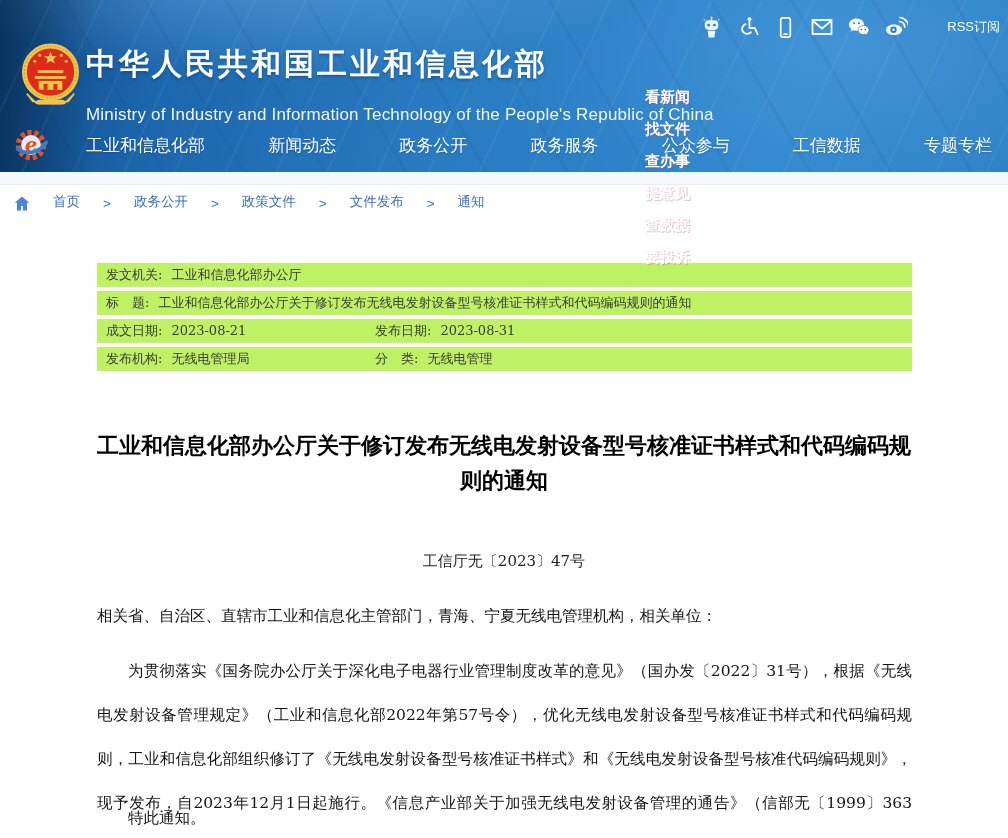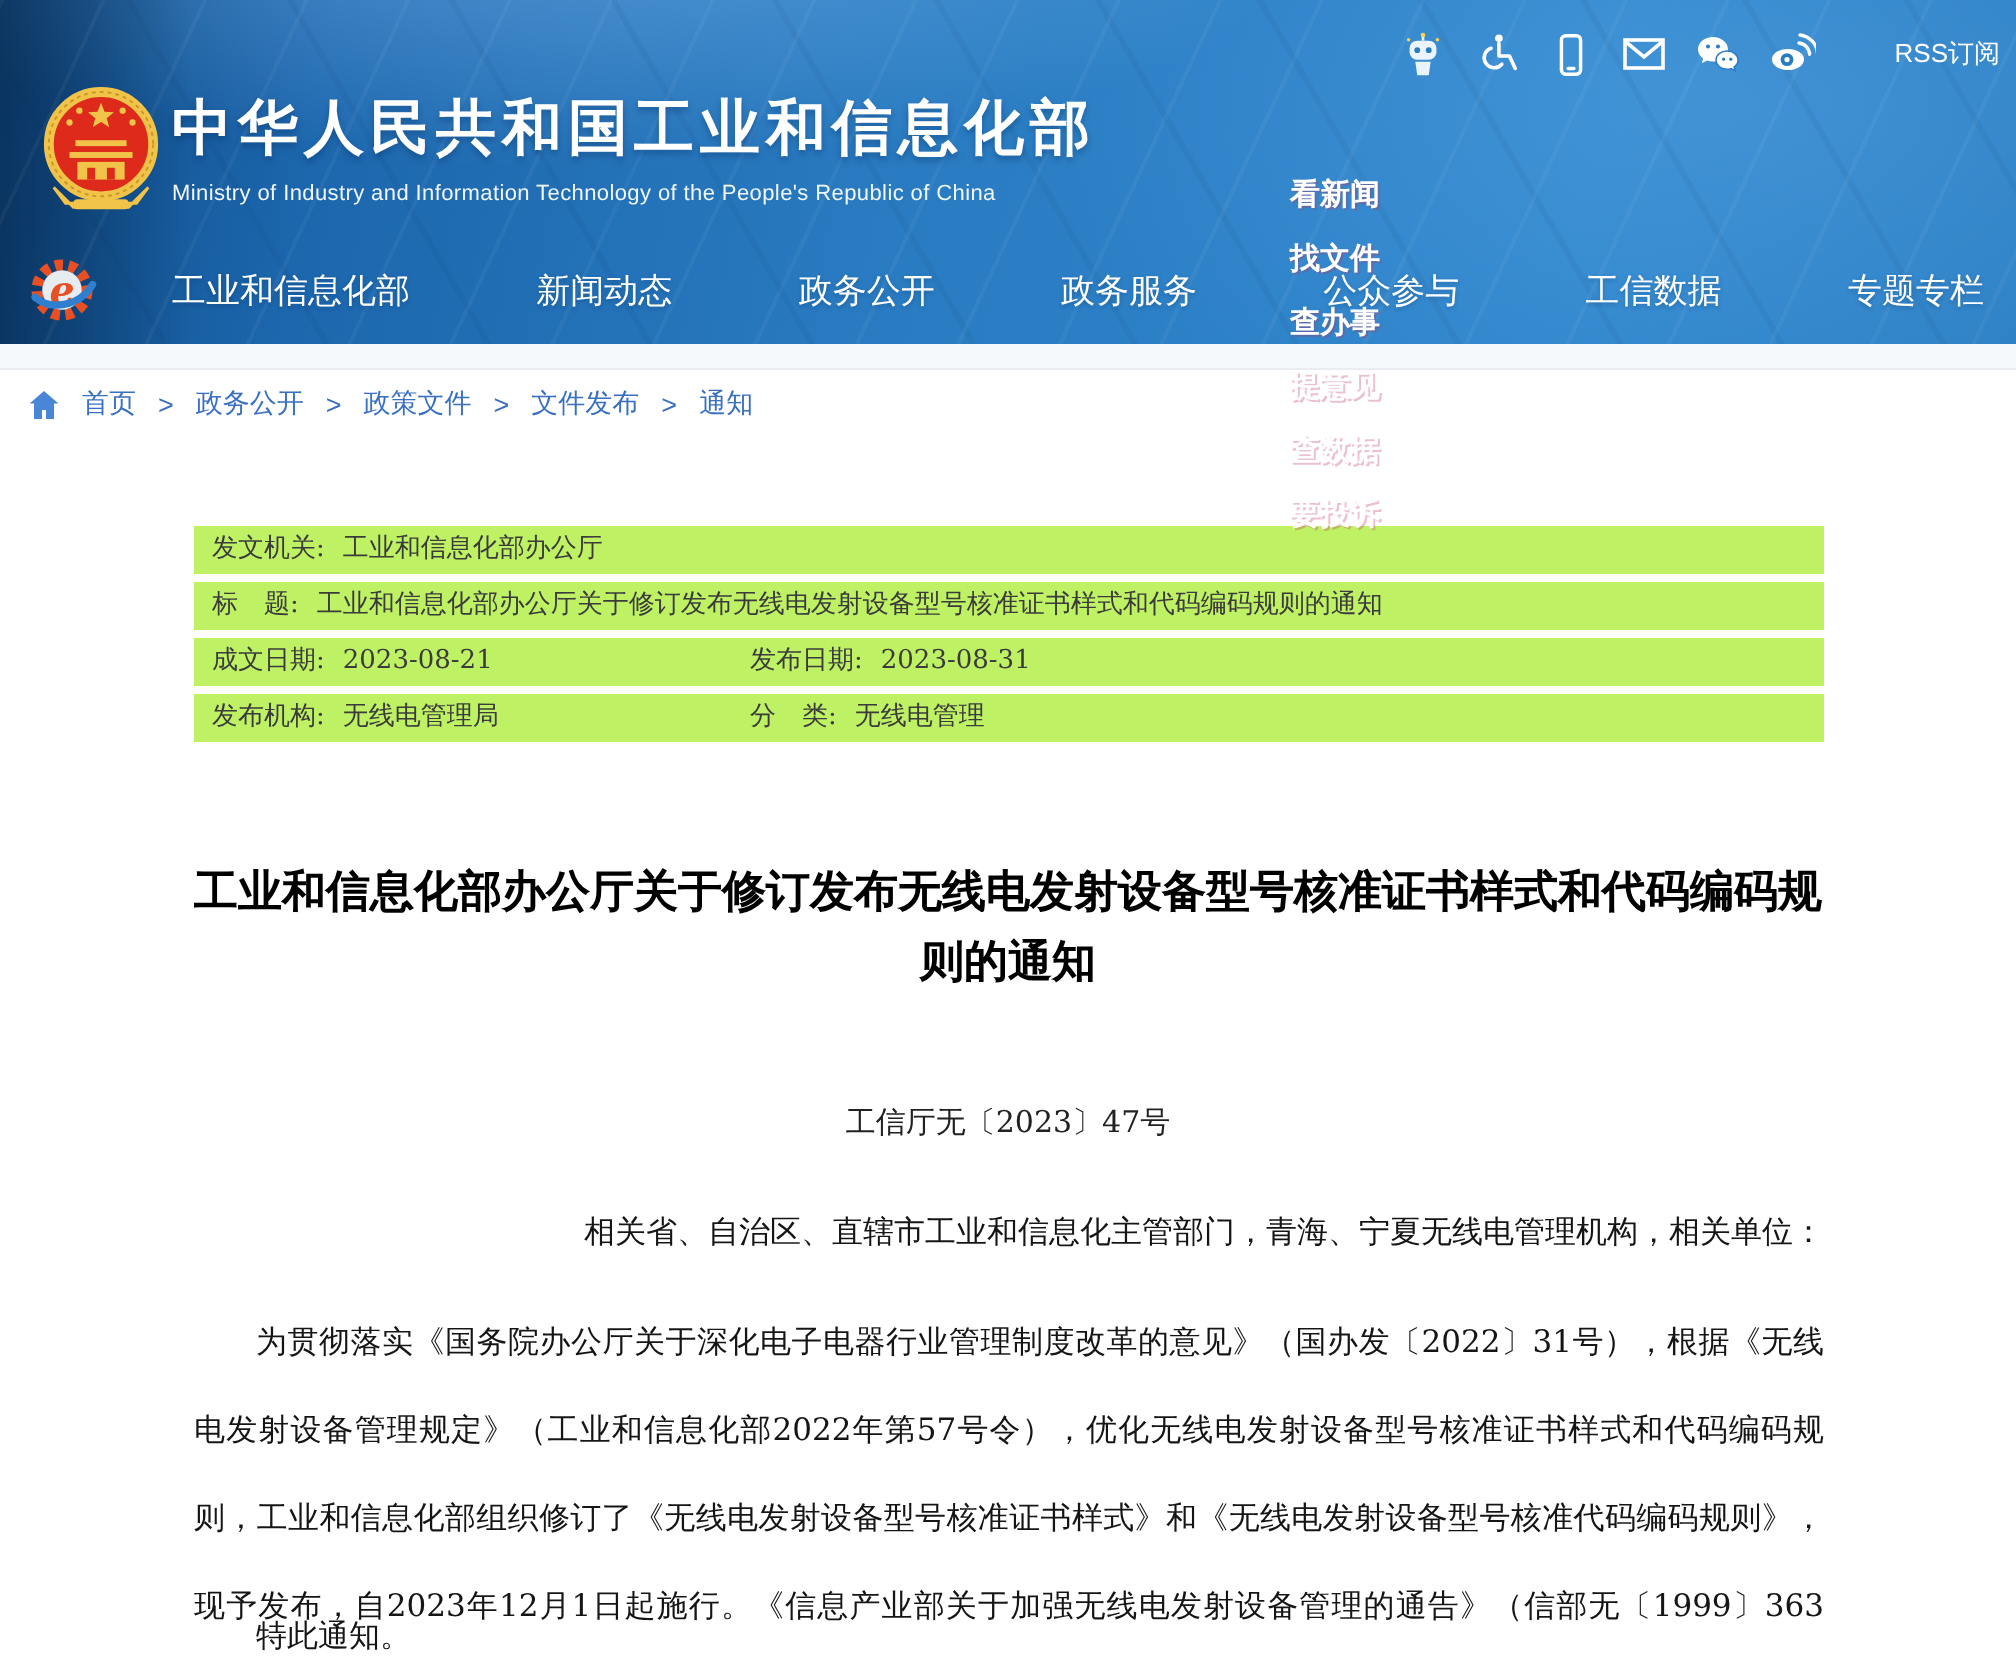--- a/index.html
+++ b/index.html
@@ -20,21 +20,21 @@
       repeating-linear-gradient(115deg, rgba(255,255,255,.045) 0 2px, rgba(255,255,255,0) 2px 46px),
       repeating-linear-gradient(60deg, rgba(9,40,80,.06) 0 3px, rgba(9,40,80,0) 3px 70px),
       linear-gradient(90deg, rgba(6,33,66,.55), rgba(6,33,66,0) 95px);
   }
   .site-header > *{position:absolute;z-index:2;}
 
   .emblem{left:19px;top:42px;width:63px;height:70px;}
   .hdr-titles{left:86px;top:44px;}
   .hdr-title-cn{font-size:30px;font-weight:bold;color:#ffffff;letter-spacing:3px;
     text-shadow:0 2px 3px rgba(0,40,90,.35);white-space:nowrap;}
-  .hdr-title-en{margin-top:6px;font-size:11px;color:#f0f7fd;letter-spacing:.2px;white-space:nowrap;}
+  .hdr-title-en{margin-top:20px;font-size:17px;color:#f0f7fd;letter-spacing:.2px;white-space:nowrap;}
 
   .utilities{top:15px;right:8px;display:flex;align-items:center;gap:13px;}
   .util-icon{width:24px;height:24px;display:inline-flex;align-items:center;justify-content:center;cursor:pointer;}
   .rss-link{color:#ffffff;font-size:13px;cursor:pointer;white-space:nowrap;margin-left:26px;}
 
   .search-row{top:51px;left:645px;width:358px;height:31px;display:flex;}
   .search-input{flex:1;border:none;outline:none;background:#ffffff;height:31px;padding:0 8px;
     font-size:14px;color:#333;}
   .search-button{width:90px;height:31px;border:none;background:#efa23c;color:#ffffff;
     font-size:15px;font-weight:bold;letter-spacing:2px;cursor:pointer;font-family:"Liberation Sans",sans-serif;}
@@ -46,42 +46,42 @@
   .main-nav{left:0;bottom:0;width:1008px;height:54px;}
   .e-logo{position:absolute;left:13px;top:9px;width:36px;height:36px;cursor:pointer;}
   .nav-items{position:absolute;left:86px;right:16px;top:0;height:54px;display:flex;
     justify-content:space-between;align-items:center;}
   .nav-item{color:#ffffff;font-size:17px;white-space:nowrap;cursor:pointer;
     text-shadow:0 1px 2px rgba(0,40,90,.3);}
 
   
   .sub-strip{position:absolute;top:172px;left:0;width:1008px;height:12px;background:#f6f9fb;
     border-bottom:1px solid #e9edf1;}
-  .breadcrumb{position:absolute;top:193px;left:14px;display:flex;align-items:center;gap:11px;
+  .breadcrumb{position:absolute;top:193px;left:14px;display:flex;align-items:flex-end;gap:23px;
     font-size:13.5px;color:#3a70c2;}
   .crumb{cursor:pointer;white-space:nowrap;}
   .crumb-sep{color:#3a70c2;}
   .home-icon{width:16px;height:15px;display:inline-flex;cursor:pointer;}
 
   
   .meta-table{position:absolute;top:263px;left:97px;width:815px;
     font-family:"DejaVu Serif",serif;font-size:13px;color:#3b3b3b;}
   .meta-row{position:relative;height:24px;line-height:24px;background:#bef264;margin-bottom:4px;
     padding-left:9px;box-sizing:border-box;white-space:nowrap;overflow:hidden;}
   .meta-label{margin-right:9px;}
   .meta-pair2{position:absolute;left:278px;top:0;}
 
   
   .article-title{position:absolute;top:428px;left:94px;width:820px;text-align:center;
     font-size:22px;font-weight:bold;color:#000000;line-height:35px;
     font-family:"Liberation Sans",sans-serif;}
   .doc-number{position:absolute;top:552px;left:0;width:1008px;text-align:center;
     font-size:15px;color:#222222;font-family:"DejaVu Serif",serif;}
   .salutation{position:absolute;top:606px;left:97px;width:815px;font-size:15.5px;color:#151515;
-    font-family:"DejaVu Serif",serif;text-align:right;}
+    font-family:"DejaVu Serif",serif;}
   .body-paragraph{position:absolute;top:649px;left:97px;width:815px;font-size:15.5px;
     line-height:44px;color:#151515;text-indent:2em;text-align:justify;
     font-family:"DejaVu Serif",serif;}
   .closing{position:absolute;top:808px;left:97px;width:815px;font-size:15.5px;color:#151515;
     text-indent:2em;font-family:"DejaVu Serif",serif;}
 </style>
 </head>
 <body>
 
 <div class="page">

